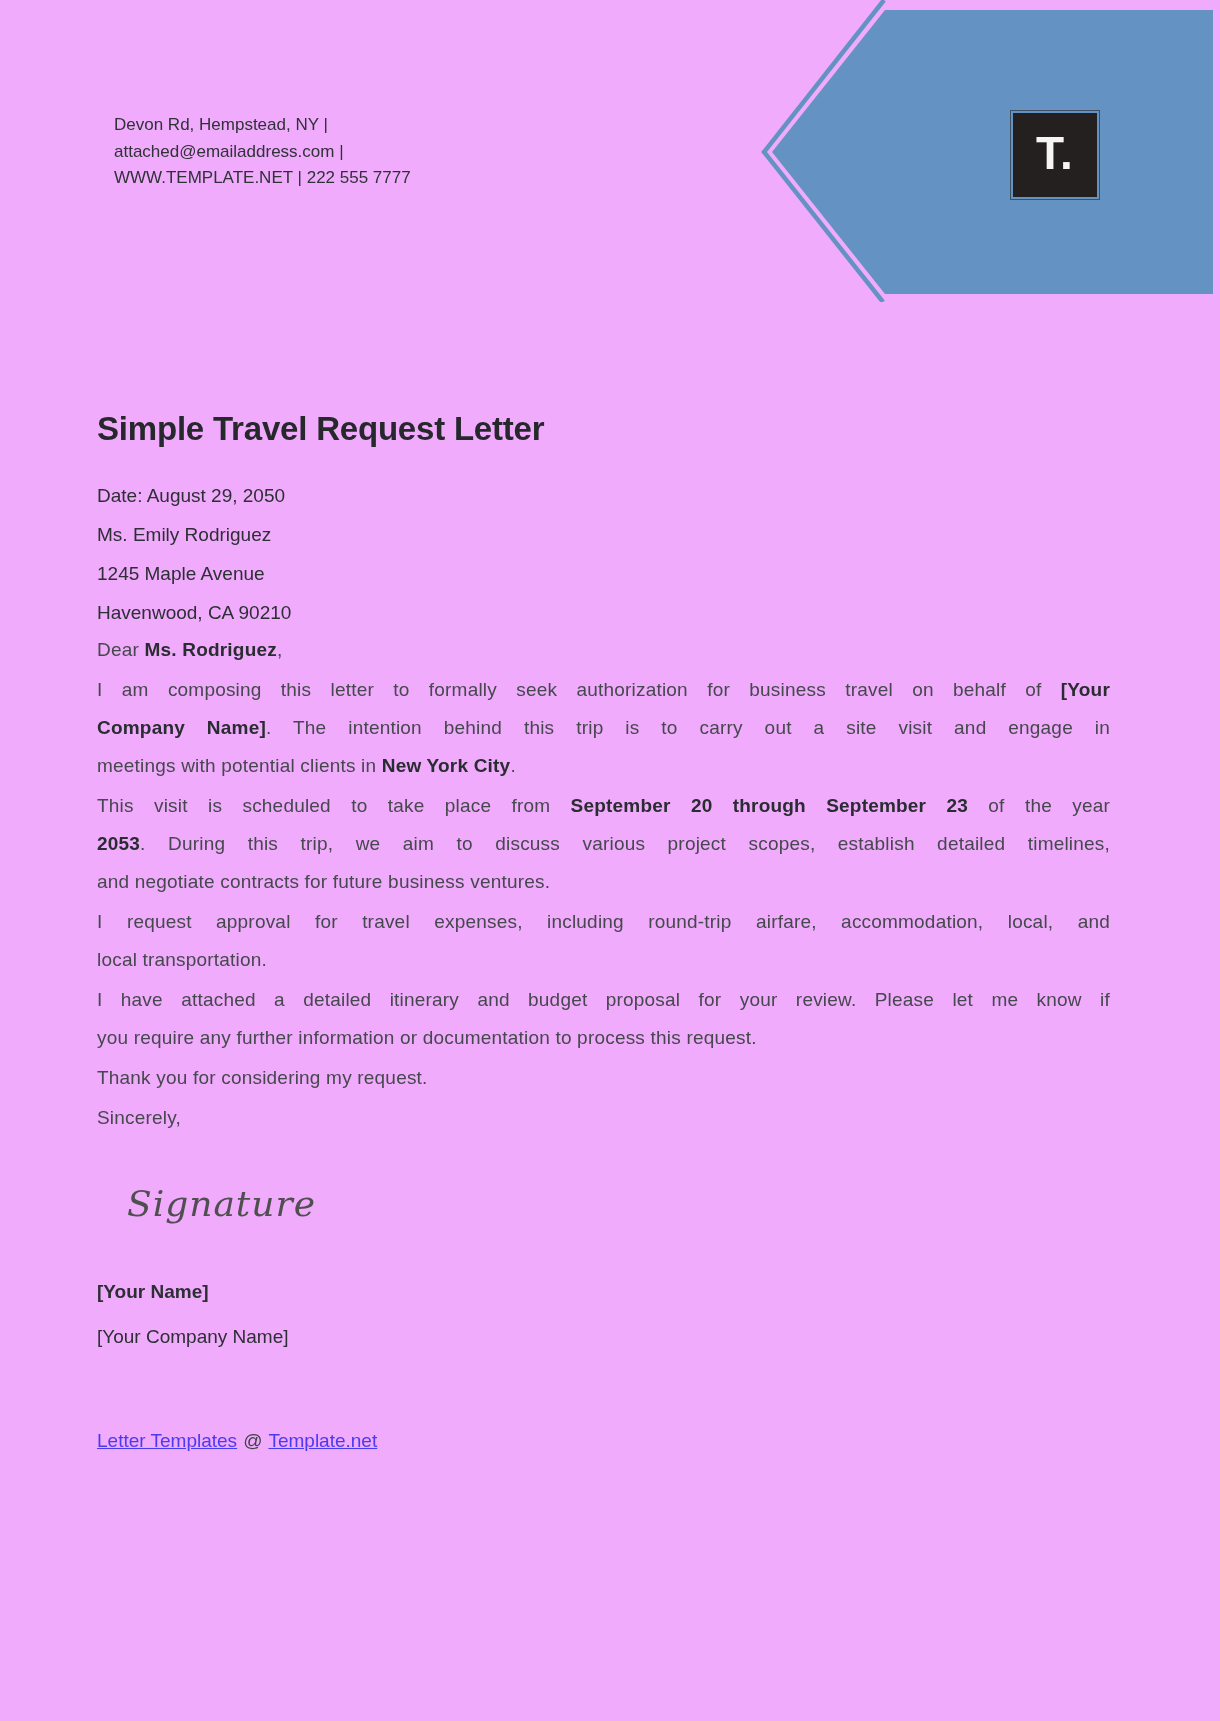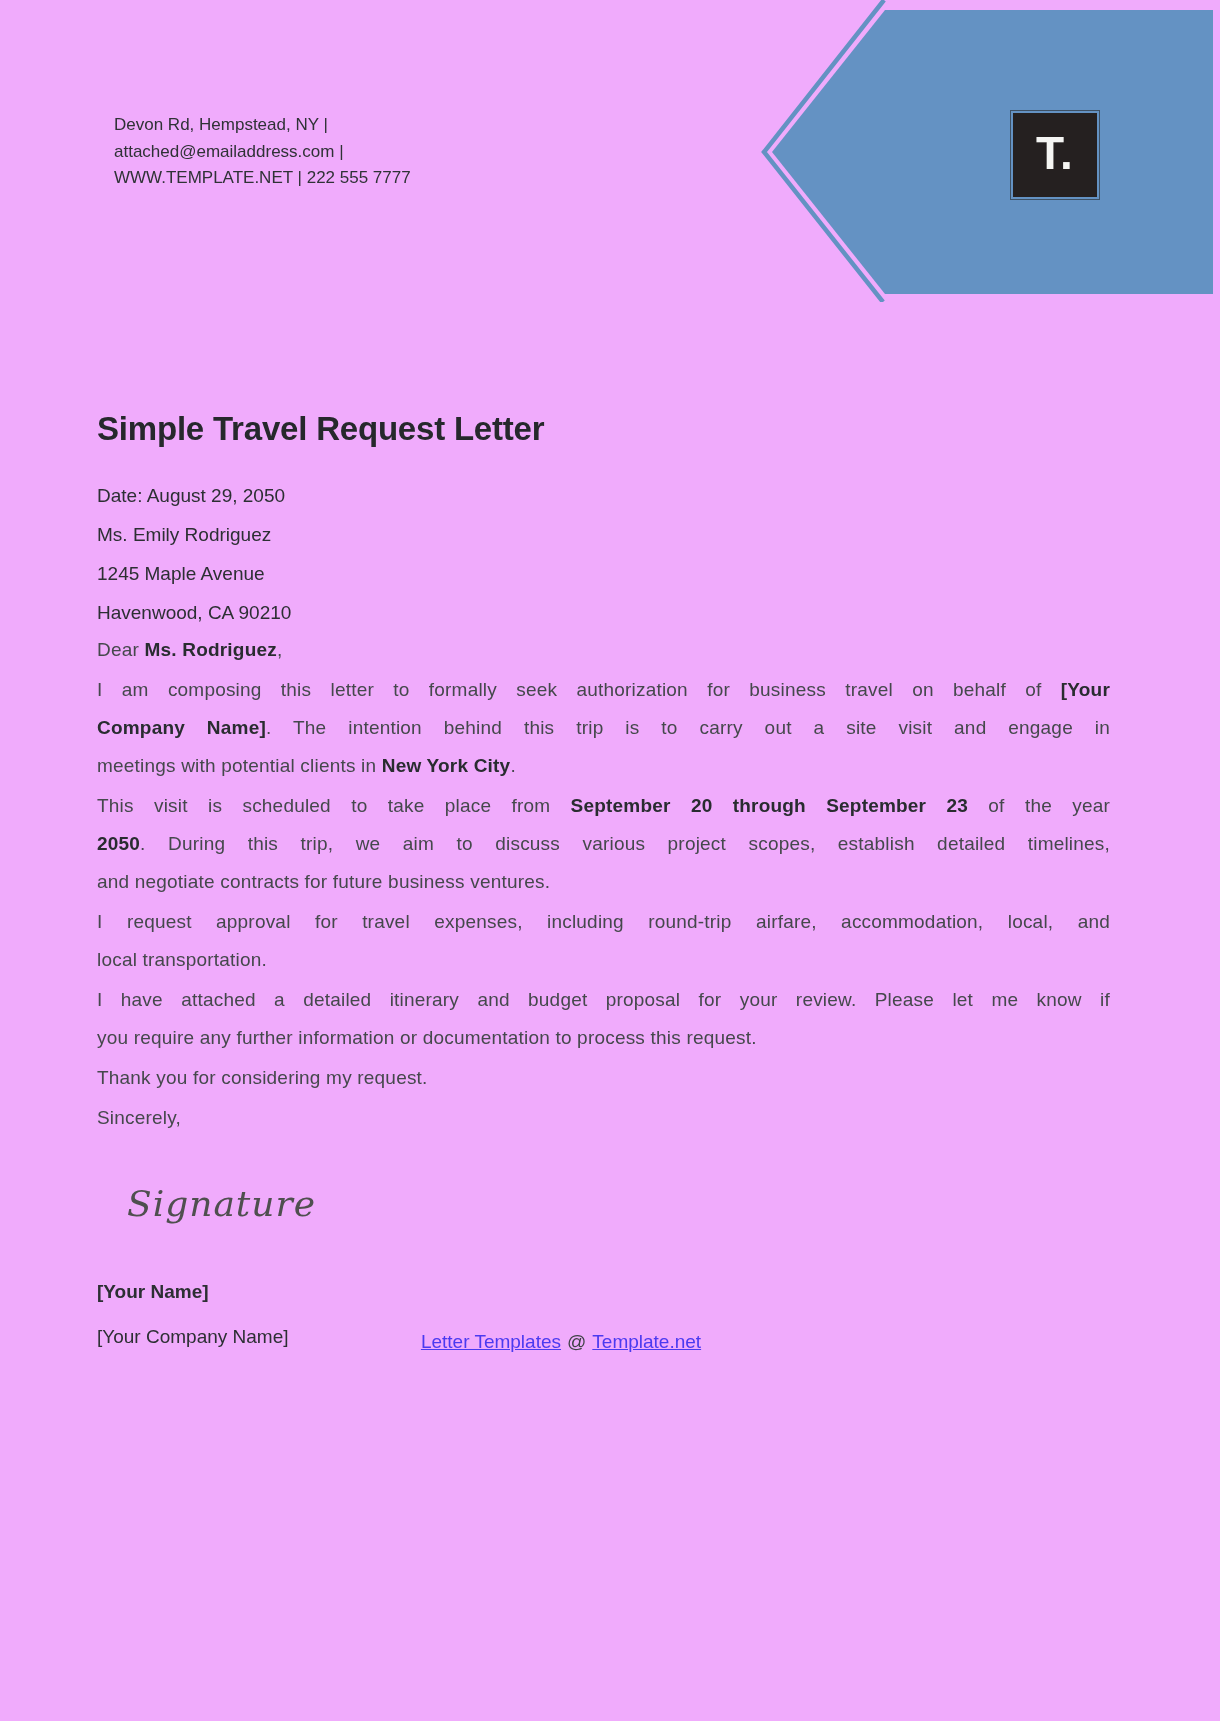--- a/index.html
+++ b/index.html
@@ -92,23 +92,23 @@
     font-size:19px; font-weight:700; color:#2c2f33; line-height:24px;
   }
   .signoff-company{
     position:absolute;
     left:97px; top:1325px;
     font-size:19px; font-weight:400; color:#2c2f33; line-height:24px;
   }
   
   .footer{
     position:absolute;
-    left:97px; top:1330px;
+    left:97px; top:1429px;
     width:928px;
-    text-align:center;
+    text-align:left;
     font-size:19px;
     line-height:24px;
     color:#3f4246;
   }
   .footer a{
     color:var(--link,#4b3af0);
     text-decoration:underline;
     cursor:pointer;
   }
   .footer .sep{margin:0 6px; color:#3f4246;}
@@ -148,21 +148,21 @@
       <div class="para">
         <div class="line"><span>Dear </span><span class="b">Ms. Rodriguez</span><span>,</span></div>
       </div>
       <div class="para">
         <div class="line jline"><span>I am composing this letter to formally seek authorization for business travel on behalf of </span><span class="b">[Your</span></div>
         <div class="line jline"><span class="b">Company Name]</span><span>. The intention behind this trip is to carry out a site visit and engage in</span></div>
         <div class="line"><span>meetings with potential clients in </span><span class="b">New York City</span><span>.</span></div>
       </div>
       <div class="para">
         <div class="line jline"><span>This visit is scheduled to take place from </span><span class="b">September 20 through September 23</span><span> of the year</span></div>
-        <div class="line jline"><span class="b">2050</span><span>. During this trip, we aim to discuss various project scopes, establish detailed timelines,</span></div>
+        <div class="line jline"><span class="b">2053</span><span>. During this trip, we aim to discuss various project scopes, establish detailed timelines,</span></div>
         <div class="line"><span>and negotiate contracts for future business ventures.</span></div>
       </div>
       <div class="para">
         <div class="line jline"><span>I request approval for travel expenses, including round-trip airfare, accommodation, local, and</span></div>
         <div class="line"><span>local transportation.</span></div>
       </div>
       <div class="para">
         <div class="line jline"><span>I have attached a detailed itinerary and budget proposal for your review. Please let me know if</span></div>
         <div class="line"><span>you require any further information or documentation to process this request.</span></div>
       </div>

